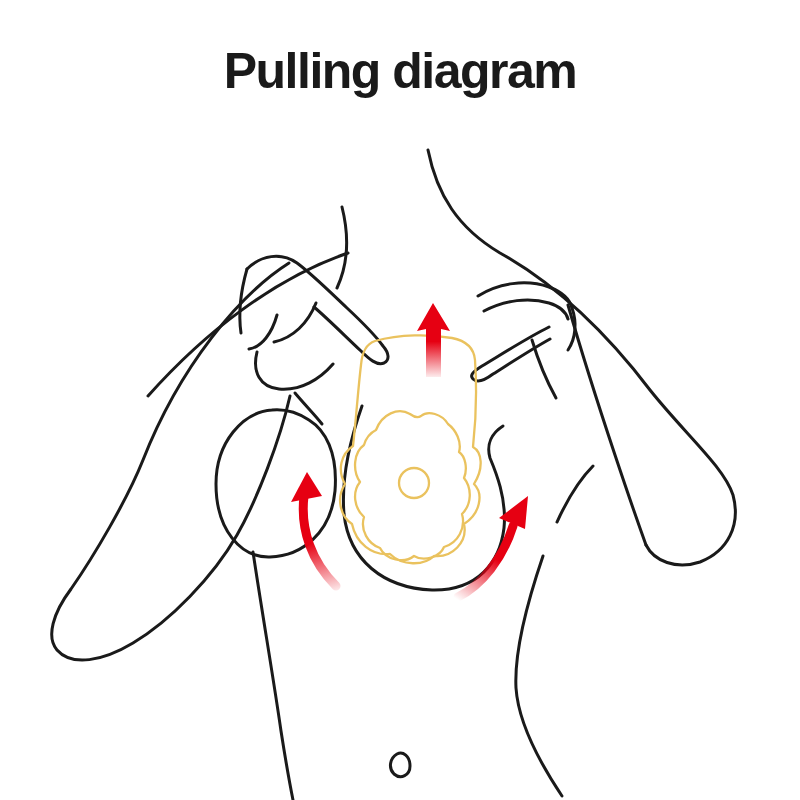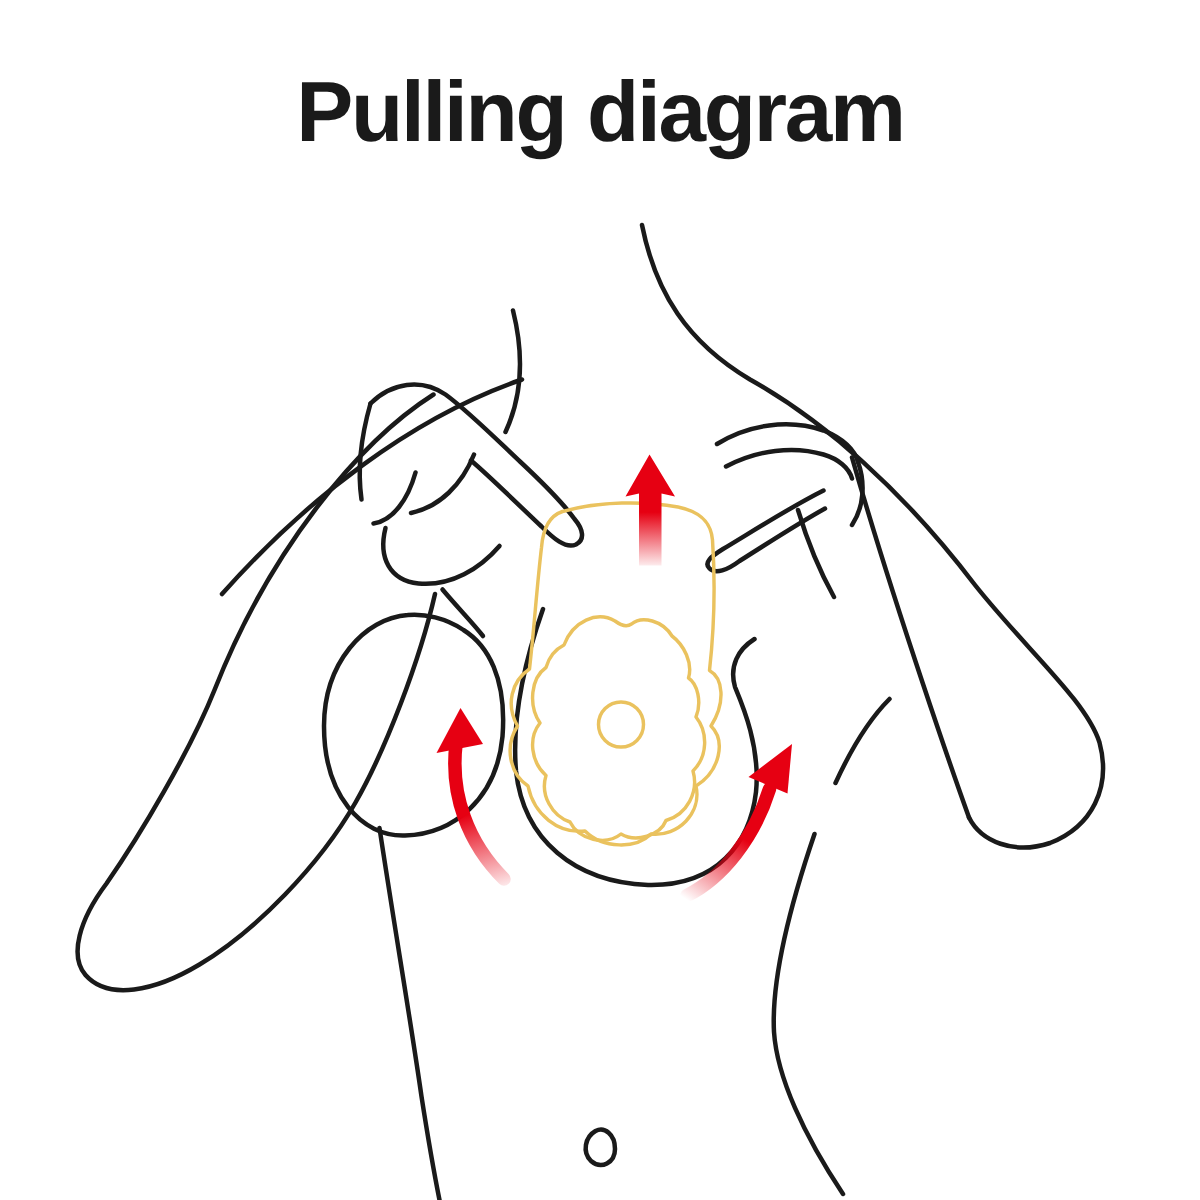--- a/index.html
+++ b/index.html
@@ -6,21 +6,21 @@
   body{
     width:800px;height:800px;
     background:var(--page-bg,#ffffff);
     font-family:"Liberation Sans",sans-serif;
     position:relative;overflow:hidden;
   }
   .stage{position:absolute;inset:0;}
   .title{
     position:absolute;top:42px;left:0;width:800px;
     text-align:center;
-    font-size:57px;font-weight:bold;letter-spacing:-1.5px;
+    font-size:50px;font-weight:bold;letter-spacing:-1.5px;
     color:var(--line-color,#1a1a1a);
     font-family:"Liberation Sans",sans-serif;
   }
   svg.figure{position:absolute;top:0;left:0;}
   .body-line{
     fill:none;stroke:var(--line-color,#1a1a1a);
     stroke-width:3;stroke-linecap:round;stroke-linejoin:round;
   }
   .patch-line{
     fill:none;stroke:var(--patch-color,#eac25e);

